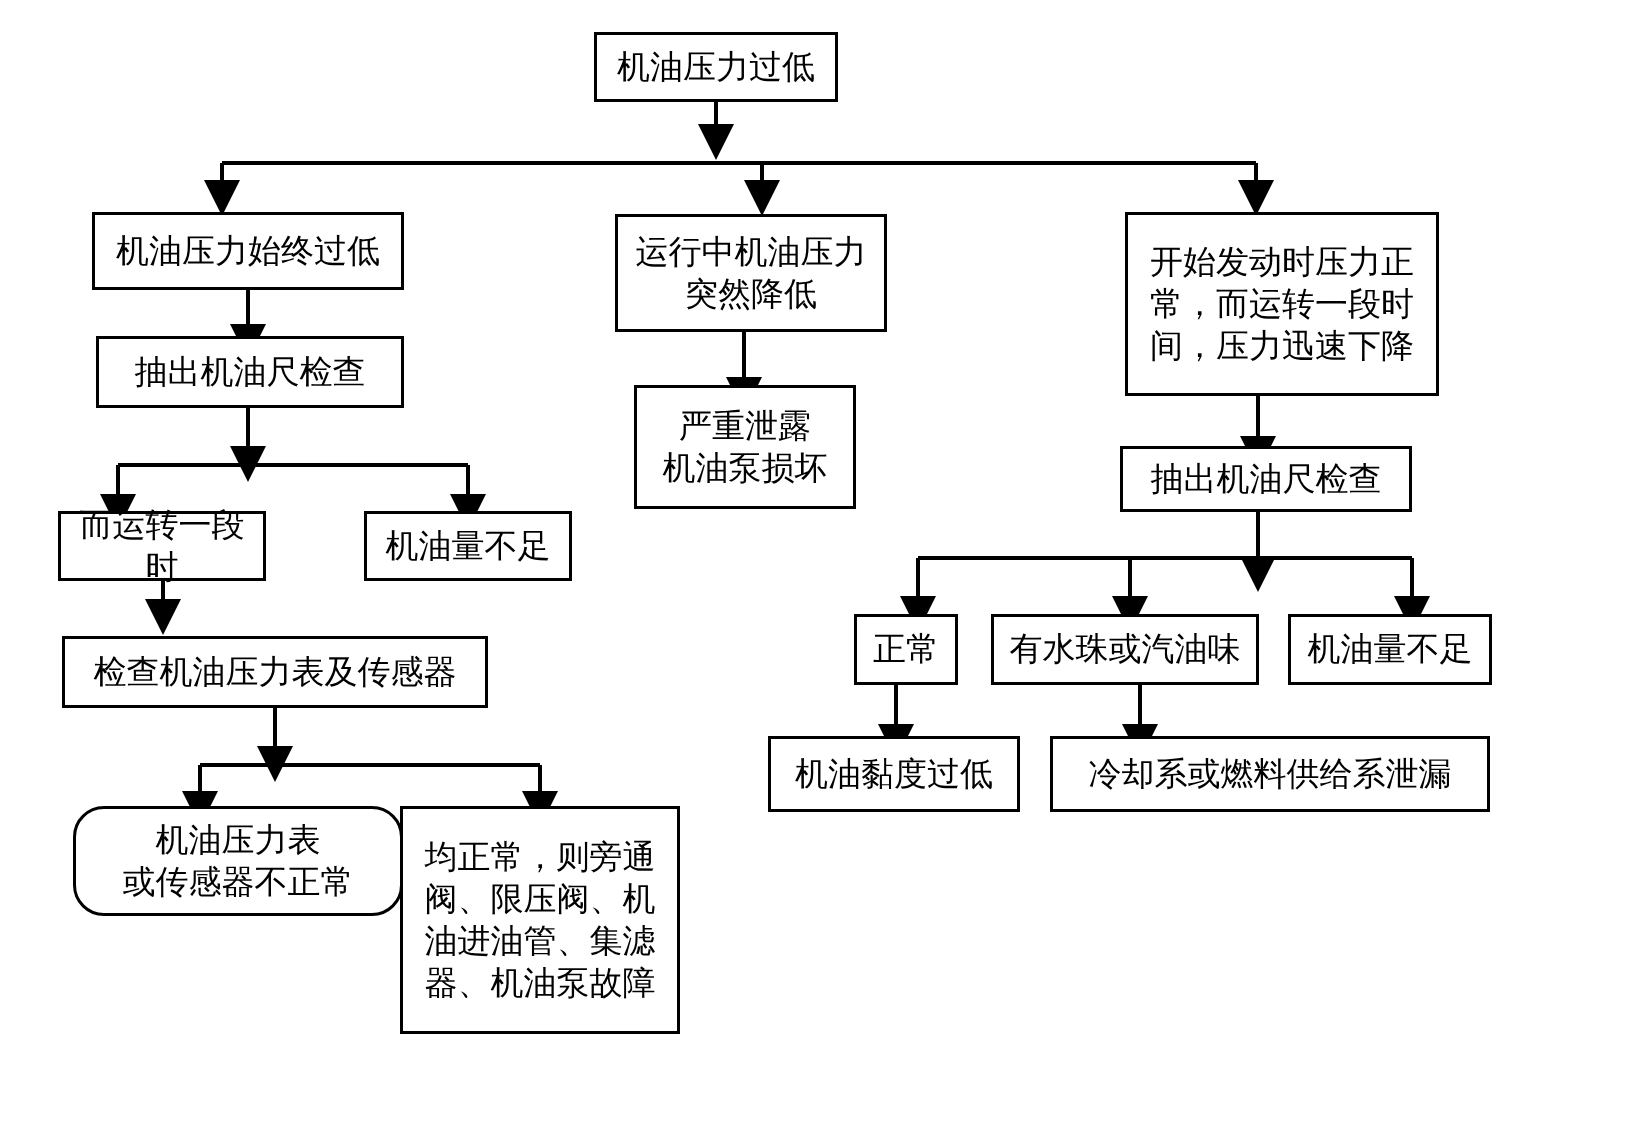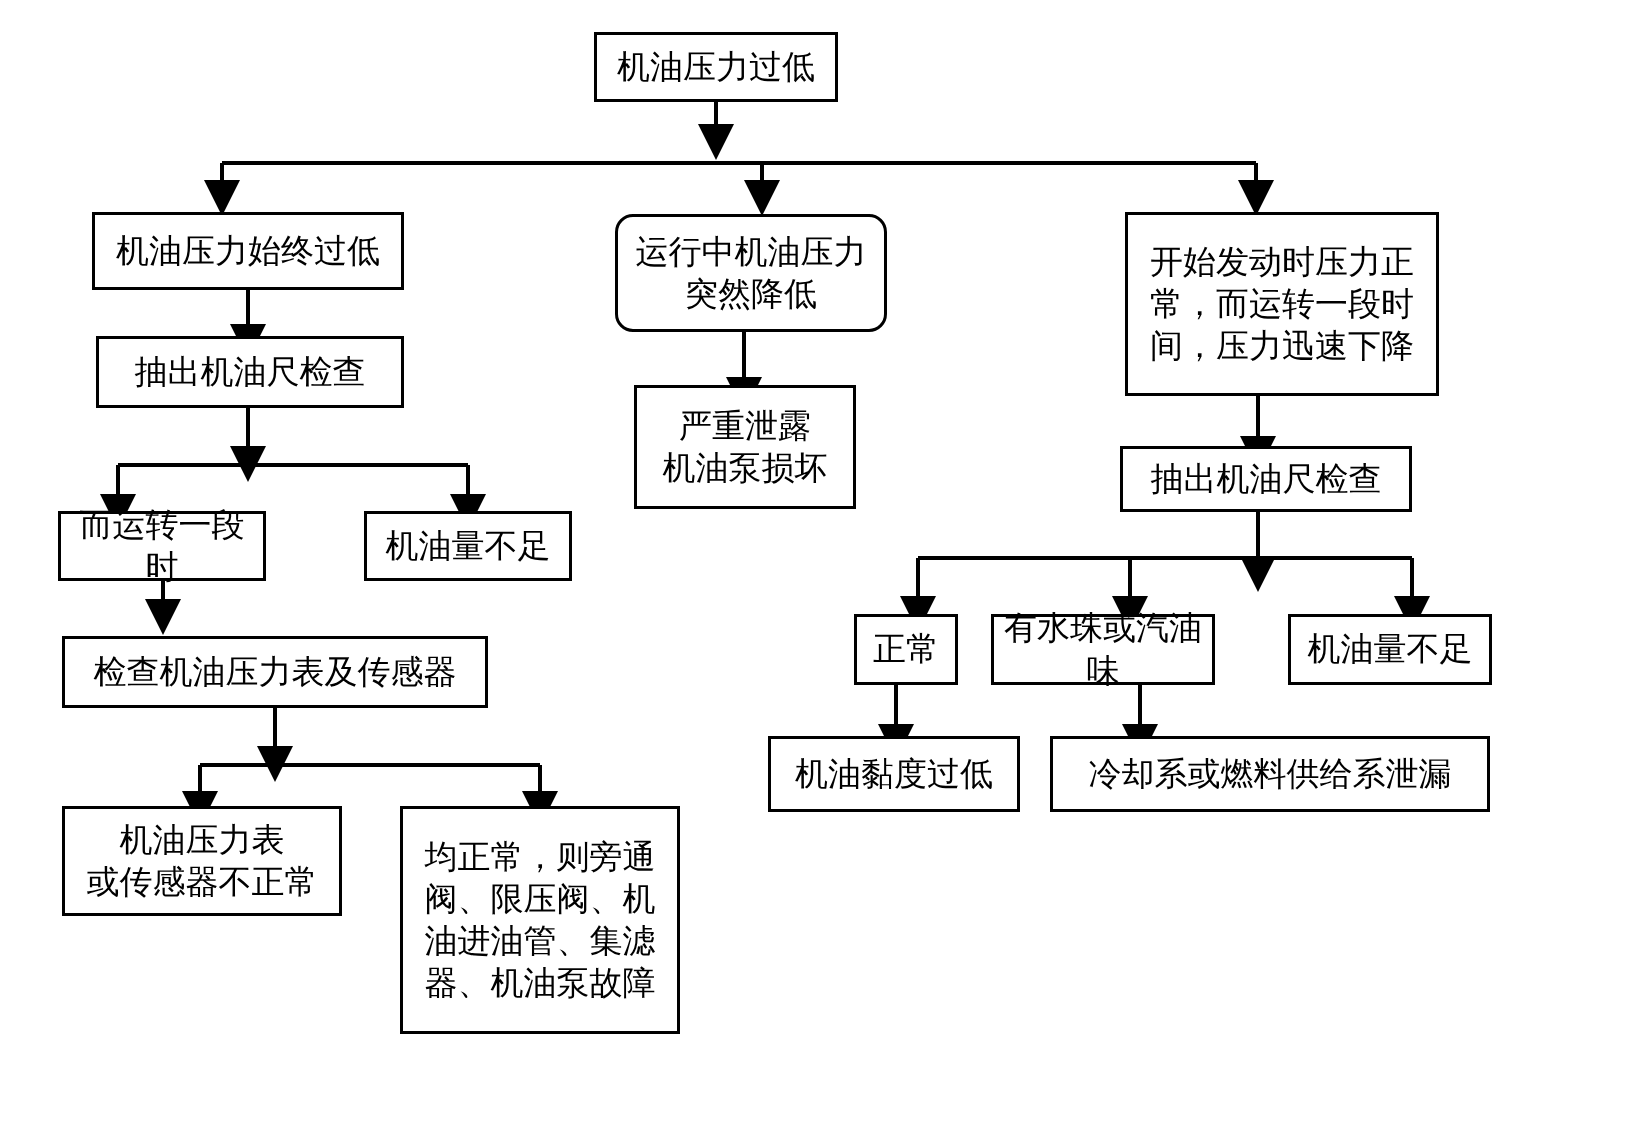--- a/index.html
+++ b/index.html
@@ -95,43 +95,43 @@
   <div class="node" style="left:92px; top:212px; width:312px; height:78px;">机油压力始终过低</div>
 
   <div class="node" style="left:96px; top:336px; width:308px; height:72px;">抽出机油尺检查</div>
 
   <div class="node" style="left:58px; top:511px; width:208px; height:70px;">而运转一段时</div>
 
   <div class="node" style="left:364px; top:511px; width:208px; height:70px;">机油量不足</div>
 
   <div class="node" style="left:62px; top:636px; width:426px; height:72px;">检查机油压力表及传感器</div>
 
-  <div class="node" style="left:62px; top:806px; width:280px; height:110px;">机油压力表
+  <div class="node" style="left:73px; top:806px; width:330px; height:110px;border-radius:31px;">机油压力表
 或传感器不正常</div>
 
   <div class="node tight" style="left:400px; top:806px; width:280px; height:228px;">均正常，则旁通
 阀、限压阀、机
 油进油管、集滤
 器、机油泵故障</div>
 
-  <div class="node" style="left:615px; top:214px; width:272px; height:118px;border-radius:18px;">运行中机油压力
+  <div class="node" style="left:615px; top:214px; width:272px; height:118px;">运行中机油压力
 突然降低</div>
 
   <div class="node" style="left:634px; top:385px; width:222px; height:124px;">严重泄露
 机油泵损坏</div>
 
   <div class="node" style="left:1101px; top:212px; width:314px; height:184px;margin-left:24px;">开始发动时压力正
 常，而运转一段时
 间，压力迅速下降</div>
 
   <div class="node" style="left:1120px; top:446px; width:292px; height:66px;">抽出机油尺检查</div>
 
   <div class="node" style="left:854px; top:614px; width:104px; height:71px;">正常</div>
 
-  <div class="node" style="left:991px; top:614px; width:224px; height:71px;">有水珠或汽油味</div>
+  <div class="node" style="left:991px; top:614px; width:268px; height:71px;">有水珠或汽油味</div>
 
   <div class="node" style="left:1288px; top:614px; width:204px; height:71px;">机油量不足</div>
 
   <div class="node" style="left:768px; top:736px; width:252px; height:76px;">机油黏度过低</div>
 
   <div class="node" style="left:1050px; top:736px; width:440px; height:76px;">冷却系或燃料供给系泄漏</div>
 
 </div>
 
 </body></html>

